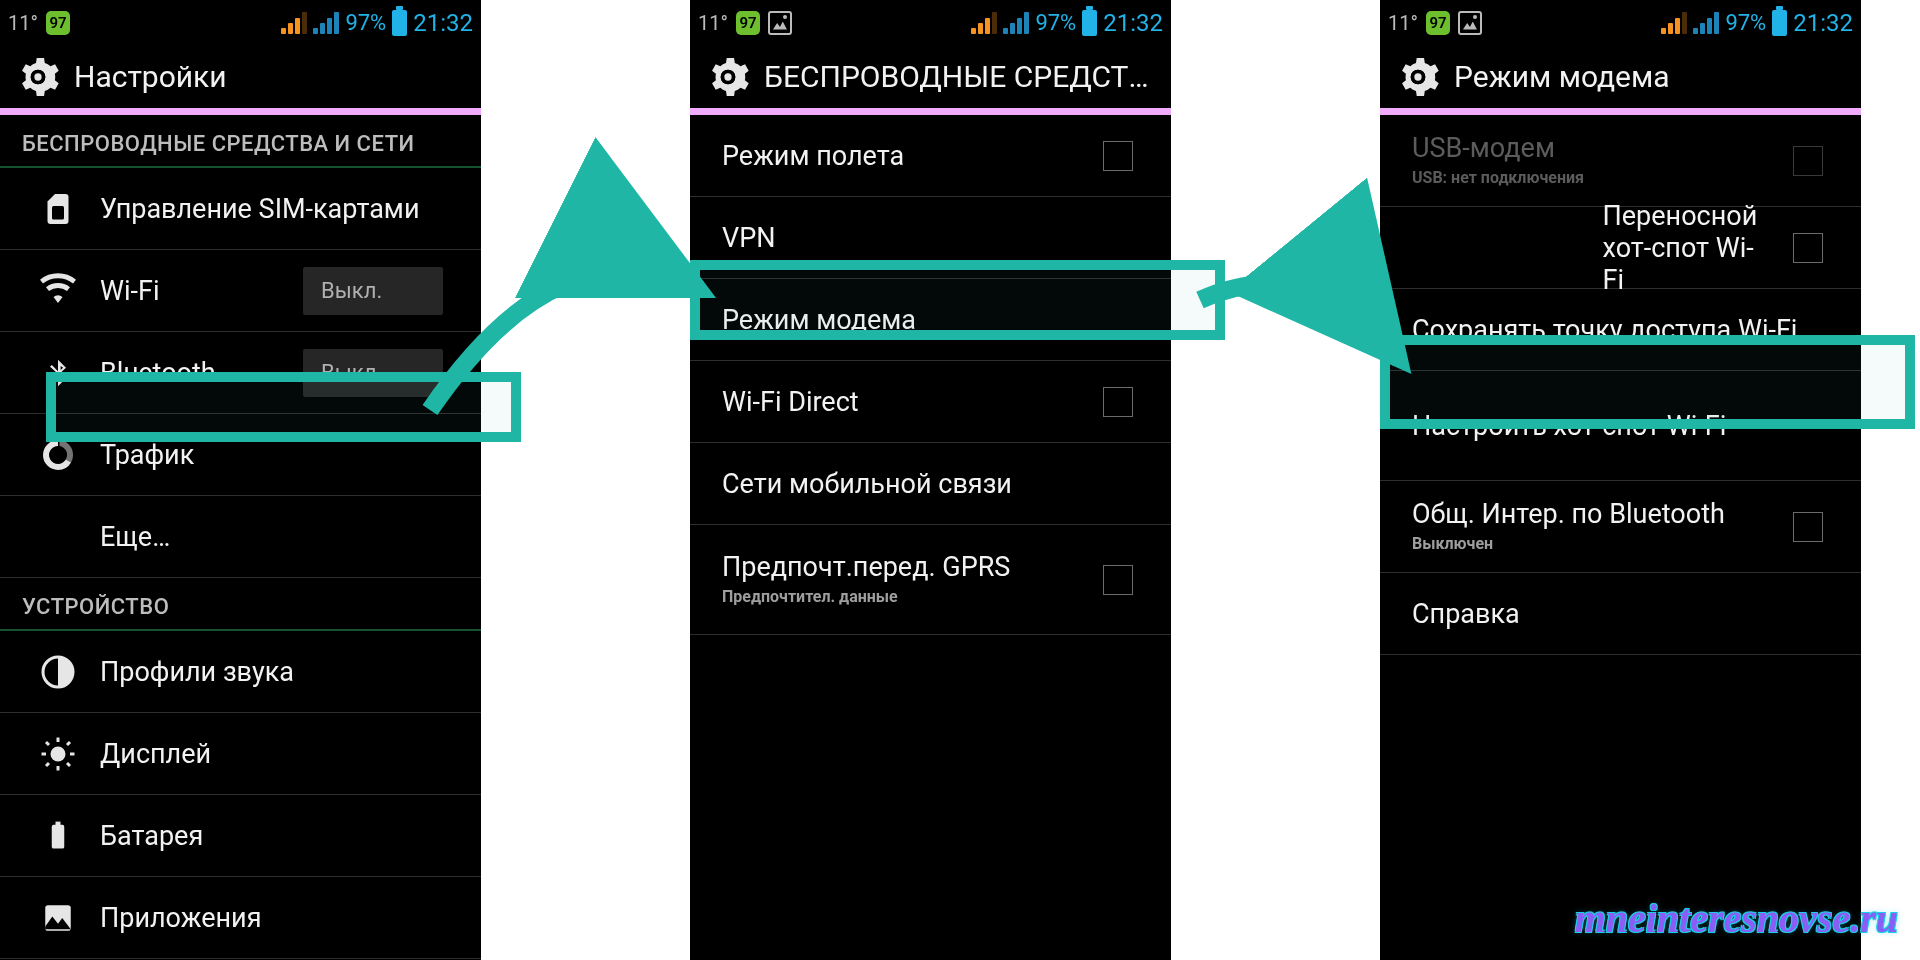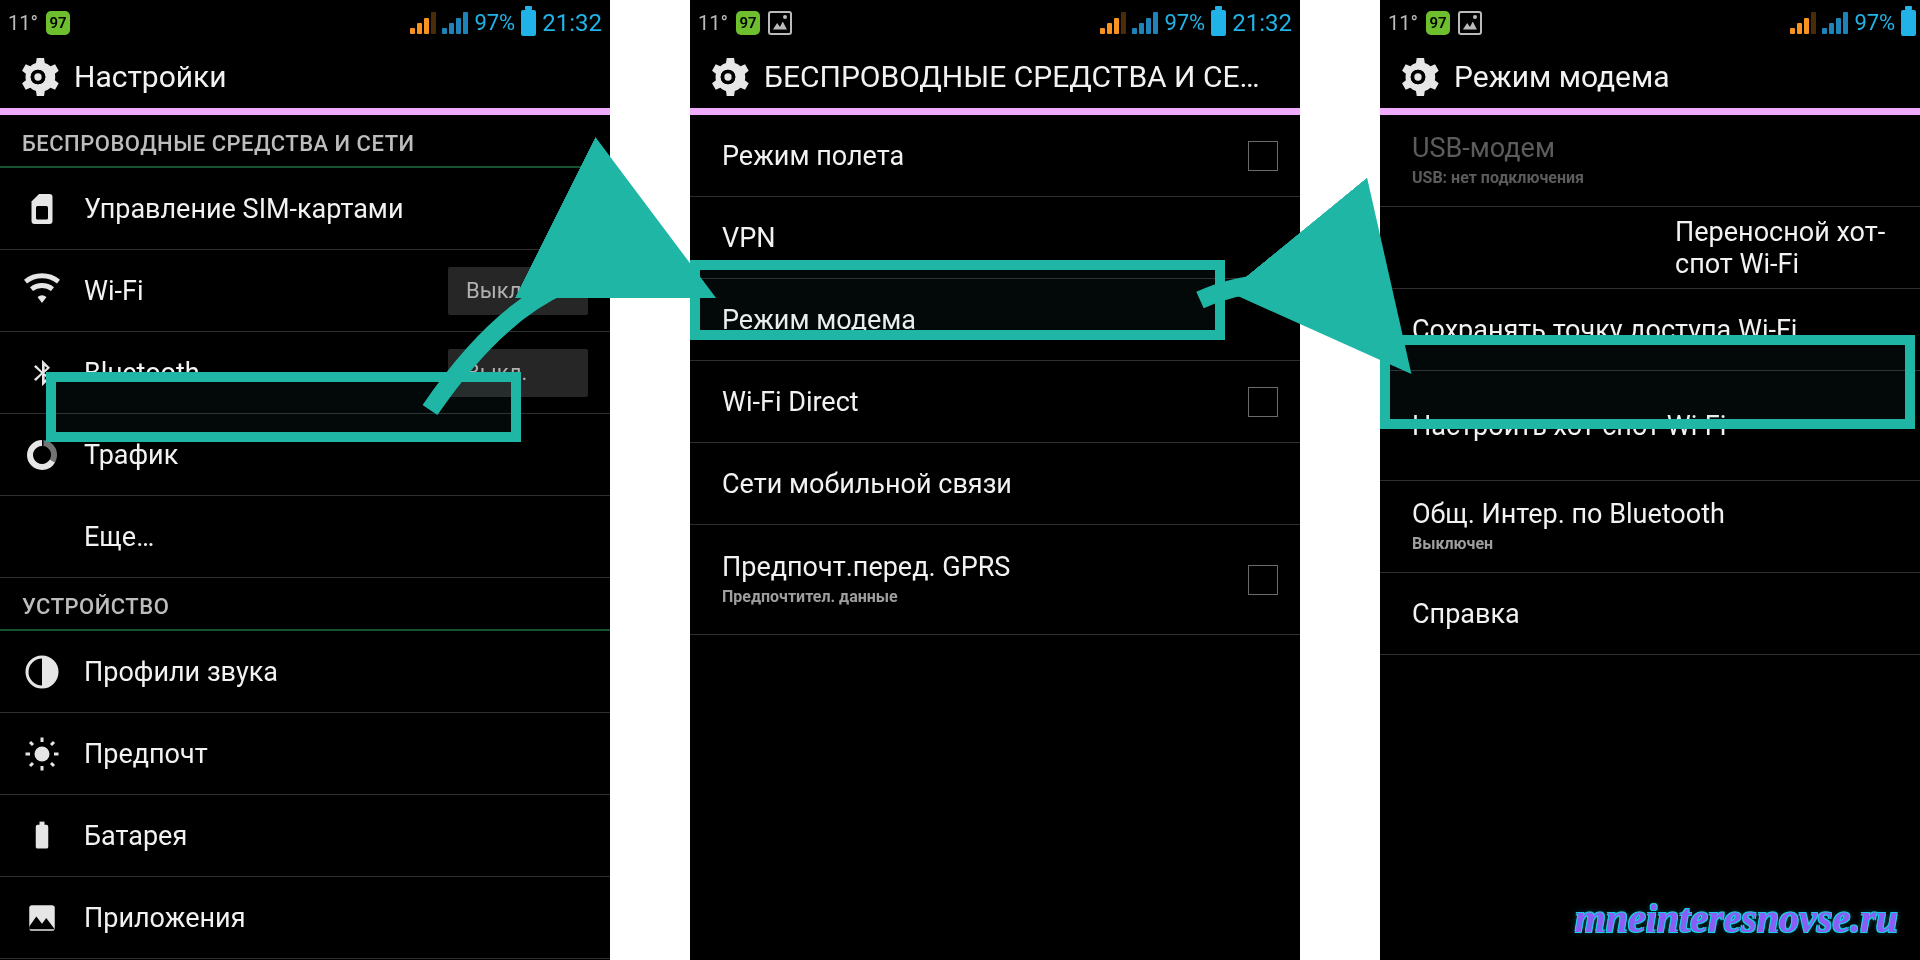--- a/index.html
+++ b/index.html
@@ -5,21 +5,21 @@
   * { margin:0; padding:0; box-sizing:border-box; }
   body {
     width:1920px; height:960px;
     background:#ffffff;
     font-family:"Roboto","Helvetica Neue",Arial,sans-serif;
     position:relative;
     overflow:hidden;
   }
   .phone {
     position:absolute;
-    width:610px;
+    width:481px;
     height:960px;
     background:#000;
     overflow:hidden;
     display:flex;
     flex-direction:column;
     font-weight:400;
   }
   #phone1 { left:0; top:0; }
   #phone2 { left:690px; top:0; }
   #phone3 { left:1380px; top:0; }
@@ -124,21 +124,21 @@
     font-weight:500;
     border-bottom:2px solid #14532d;
     letter-spacing:.5px;
   }
 
   
   .row {
     height:82px;
     display:flex;
     align-items:center;
-    padding:0 22px;
+    padding:0 38px;
     border-bottom:1px solid #2e2e2e;
     gap:22px;
     position:relative;
   }
   .row.tall { height:110px; }
   .row .icon { width:40px; height:40px; flex-shrink:0; display:flex; align-items:center; justify-content:center;}
   .row .label { color:#f2f2f2; font-size:27px; flex:1; }
   .row .sub { color:#9e9e9e; font-size:16px; margin-top:4px; line-height:1.3;font-weight:bold;}
   .row .col { display:flex; flex-direction:column; flex:1; justify-content:center; }
   .row.disabled .label { color:#5c5c5c; }
@@ -306,21 +306,21 @@
             <line x1="12" y1="20" x2="12" y2="23"></line>
             <line x1="1" y1="12" x2="4" y2="12"></line>
             <line x1="20" y1="12" x2="23" y2="12"></line>
             <line x1="4" y1="4" x2="6" y2="6"></line>
             <line x1="18" y1="18" x2="20" y2="20"></line>
             <line x1="4" y1="20" x2="6" y2="18"></line>
             <line x1="18" y1="6" x2="20" y2="4"></line>
           </g>
         </svg>
     </span>
-    <span class="label">Предпочт</span>
+    <span class="label">Дисплей</span>
   </div>
   <div class="row">
     <span class="icon">
       <svg viewBox="0 0 24 24" width="30" height="36">
           <rect x="7" y="3" width="10" height="19" rx="1.5" fill="#e6e6e6"></rect>
           <rect x="10" y="0.5" width="4" height="3" fill="#e6e6e6"></rect>
         </svg>
     </span>
     <span class="label">Батарея</span>
   </div>

